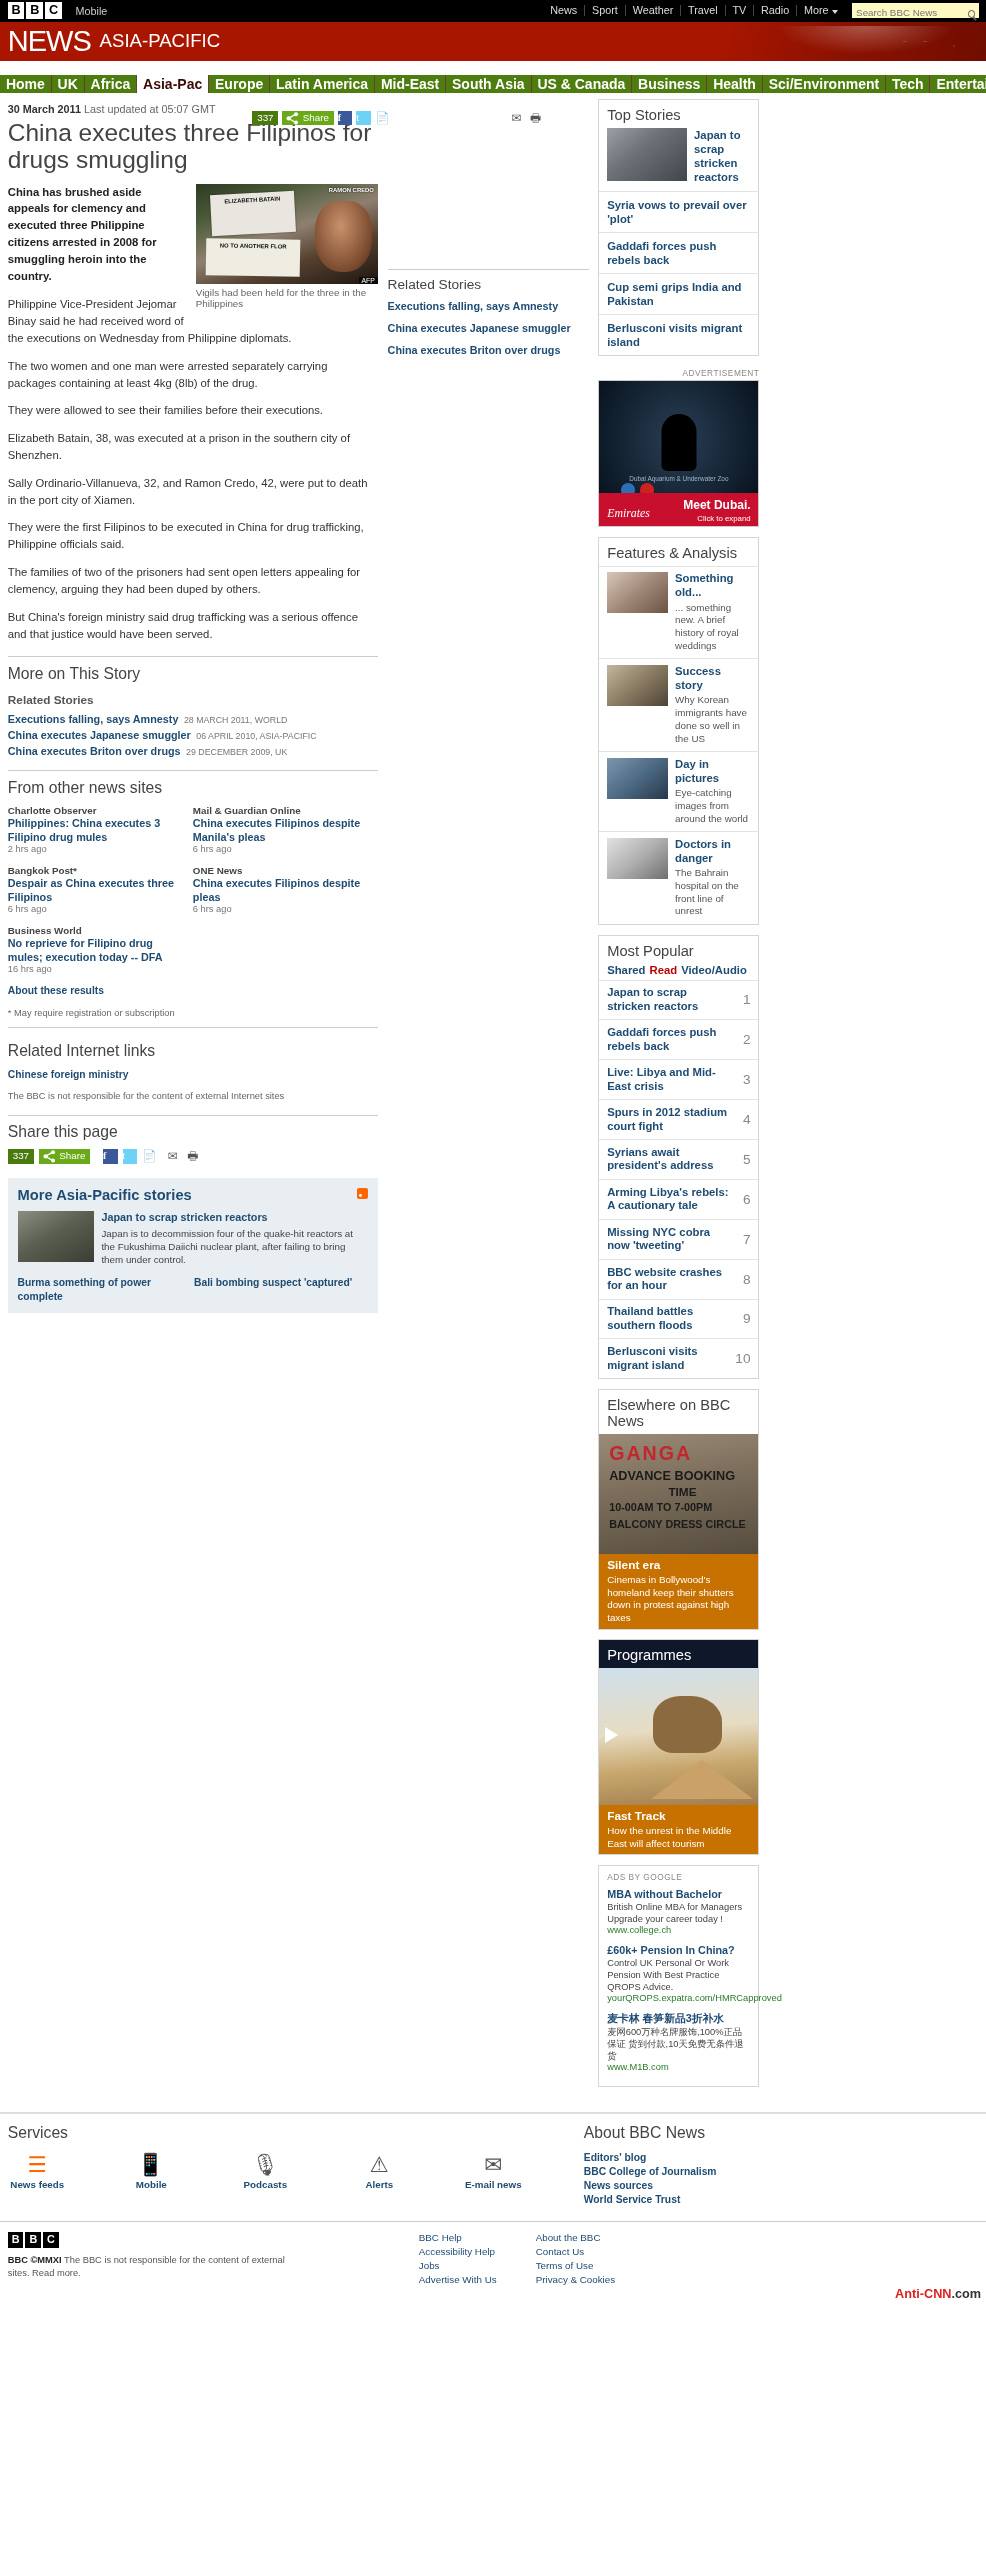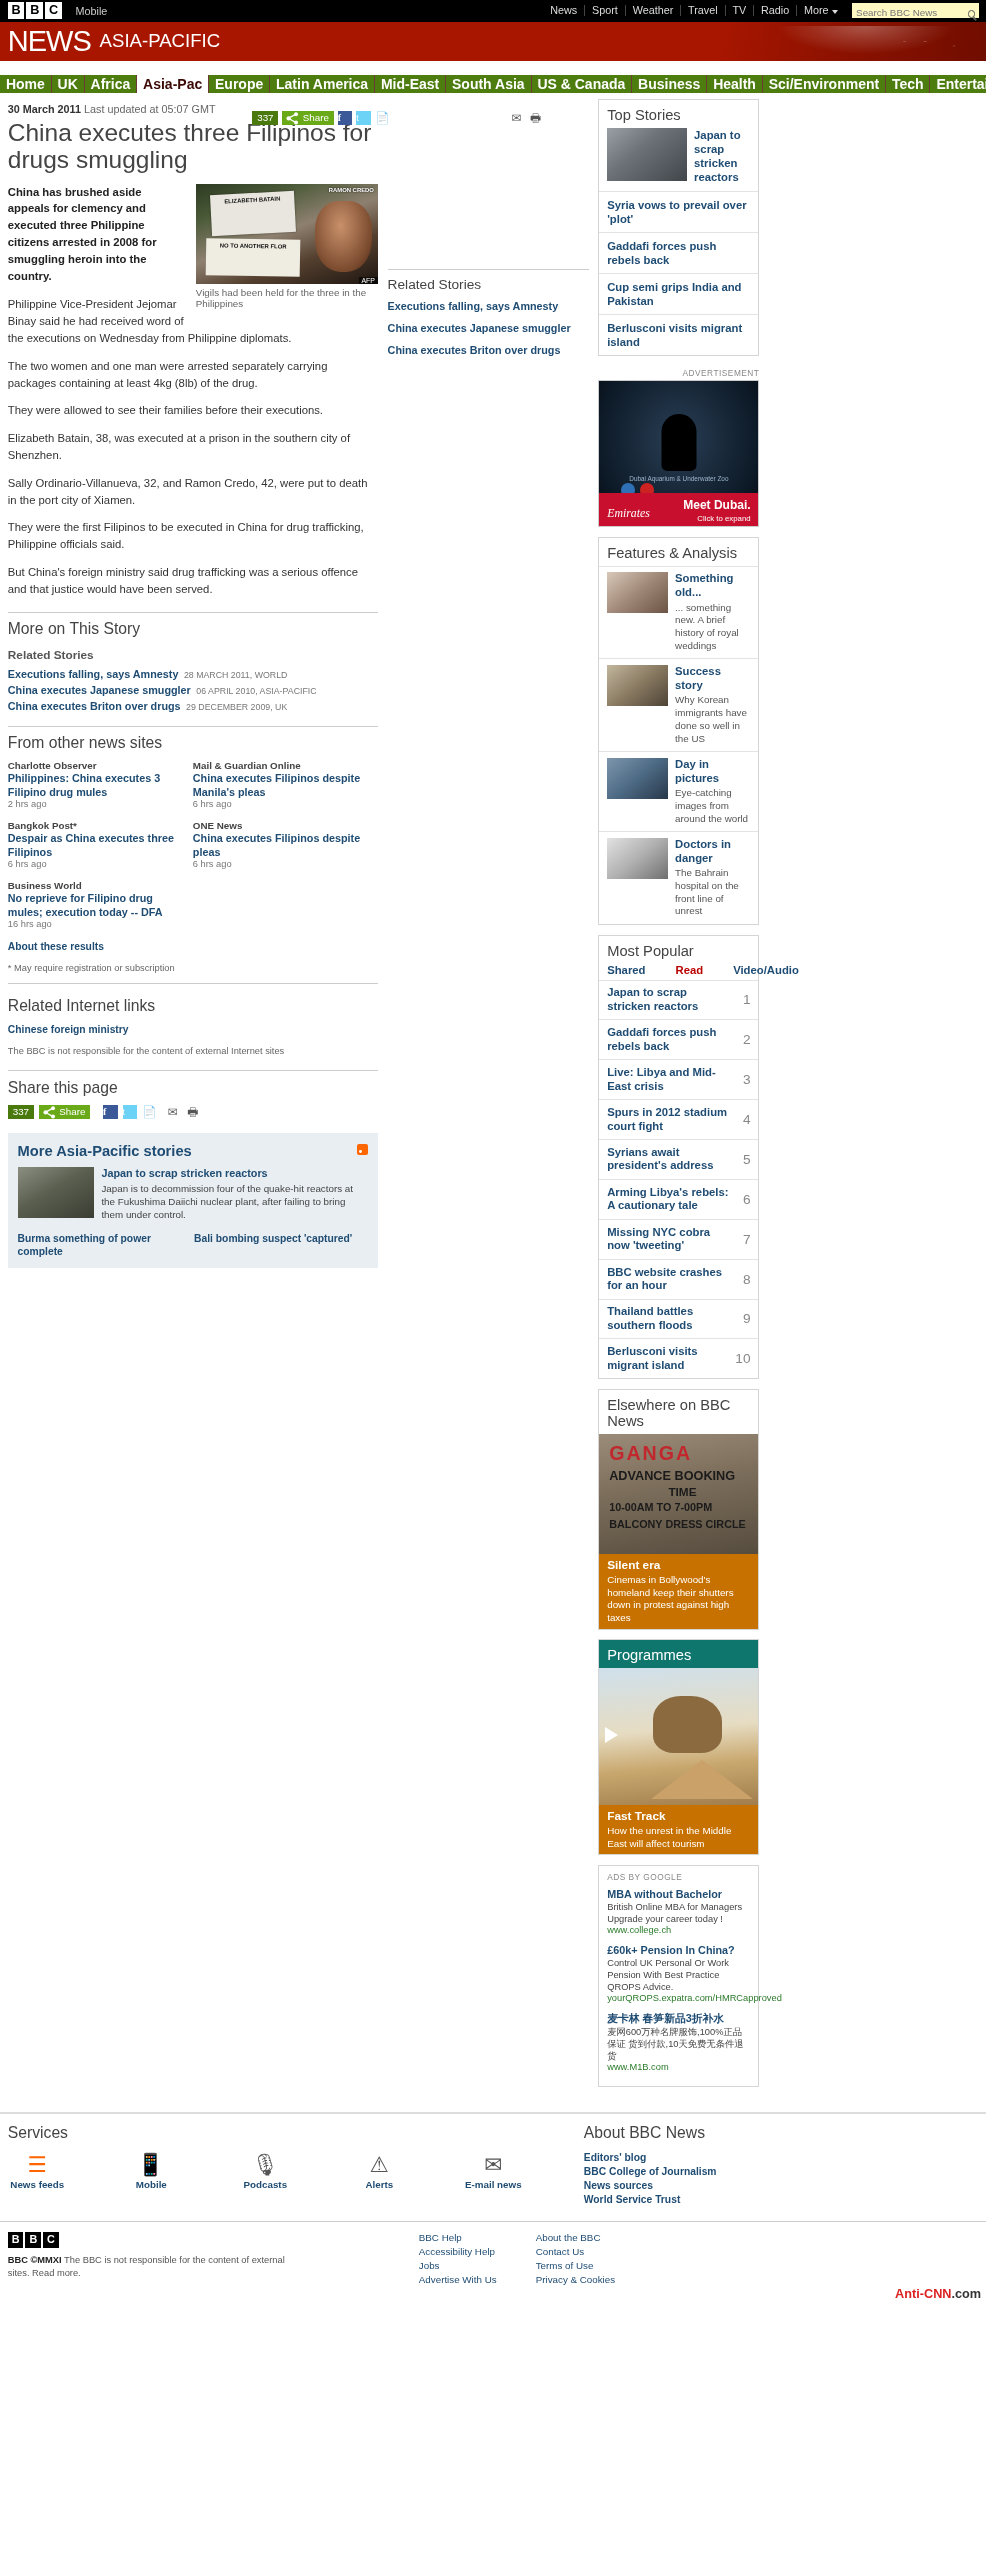--- a/index.html
+++ b/index.html
@@ -192,34 +192,34 @@
   .ad .bar{position:absolute;left:0;right:0;bottom:0;height:33px;background:#c8102e;}
   .ad .emirates{position:absolute;left:7.8px;bottom:4.9px;color:#fff;font-size:11.8px;font-style:italic;font-family:"Liberation Serif",serif;}
   .ad .meet{position:absolute;right:7.8px;bottom:13.7px;color:#fff;font-size:12px;font-weight:bold;}
   .ad .click{position:absolute;right:7.8px;bottom:2.9px;color:#fff;font-size:7.8px;}
 
   .feat-row { display:flex; gap:6.9px; padding:5.9px 7.8px; border-top:1px solid #e3e3e3;}
   .feat-thumb { width:61px;height:41px;flex:0 0 61px;}
   .feat-row a { font-size:11.3px; font-weight:bold; color:#1f4c73; display:block; line-height:1.2;}
   .feat-row p { font-size:9.8px; color:#555; line-height:1.3; margin-top:2px;}
 
-  .mp-tabs { display:flex; padding:0 7.8px 3.9px; gap:30px; font-size:11.3px; }
+  .mp-tabs { display:flex; padding:0 7.8px 3.9px; gap:4px; font-size:11.3px; }
   .mp-tabs span { color:#1f4c73; font-weight:bold; cursor:pointer;}
   .mp-tabs span.active { color:#b00; }
   .mp-list li { list-style:none; display:flex; align-items:center; border-top:1px solid #e3e3e3; }
   .mp-list li a { flex:1; padding:5.9px 3.9px 5.9px 7.8px; font-size:11.3px; color:#1f4c73; font-weight:bold; line-height:1.2;}
   .mp-list li .num { width:25.5px; text-align:right; padding-right:7.8px; color:#888; font-size:13.7px;}
 
   .promo { border:1px solid #d5d5d5; margin-bottom:9.8px;}
   .promo h2 { font-size:14.7px; color:#444; font-weight:normal; padding:6.9px 7.8px 4.9px;}
   .promo .img { height:120px; position:relative; overflow:hidden;}
   .promo .band { background:#c77200; color:#fff; padding:3.9px 7.8px;}
   .promo .band .t { font-size:11.8px; font-weight:bold; }
   .promo .band .d { font-size:9.8px; line-height:1.3; margin-top:2px;}
-  .promo-dark { background:#0f766e; }
+  .promo-dark { background:#0f172a; }
   .promo-dark h2 { color:#fff; }
 
   .ads-g { border:1px solid #d5d5d5; padding:5.9px 7.8px; margin-bottom:9.8px;}
   .ads-g .lbl{font-size:8.3px;color:#888;letter-spacing:0.5px;margin-bottom:4.9px;}
   .ads-g .ad-item{margin-bottom:7.8px;}
   .ads-g .ad-t{font-size:10.8px;font-weight:bold;color:#1f4c73;}
   .ads-g .ad-d{font-size:9.3px;color:#444;line-height:1.3;}
   .ads-g .ad-u{font-size:9.3px;color:#2a7a2a;}
 
   
@@ -336,20 +336,21 @@
         <figcaption>Vigils had been held for the three in the Philippines</figcaption>
       </figure>
 
       <p class="intro">China has brushed aside appeals for clemency and executed three Philippine citizens arrested in 2008 for smuggling heroin into the country.</p>
       <p>Philippine Vice-President Jejomar Binay said he had received word of the executions on Wednesday from Philippine diplomats.</p>
       <p>The two women and one man were arrested separately carrying packages containing at least 4kg (8lb) of the drug.</p>
       <p>They were allowed to see their families before their executions.</p>
       <p>Elizabeth Batain, 38, was executed at a prison in the southern city of Shenzhen.</p>
       <p>Sally Ordinario-Villanueva, 32, and Ramon Credo, 42, were put to death in the port city of Xiamen.</p>
       <p>They were the first Filipinos to be executed in China for drug trafficking, Philippine officials said.</p>
+      <p>The families of two of the prisoners had sent open letters appealing for clemency, arguing they had been duped by others.</p>
       <p>But China's foreign ministry said drug trafficking was a serious offence and that justice would have been served.</p>
     </div>
 
     <h2 class="sec">More on This Story</h2>
     <h3 class="sub">Related Stories</h3>
     <ul class="rel-list">
       <li>
         <a href="#">Executions falling, says Amnesty</a>
         <span class="meta">28 MARCH 2011, WORLD</span>
       </li>

